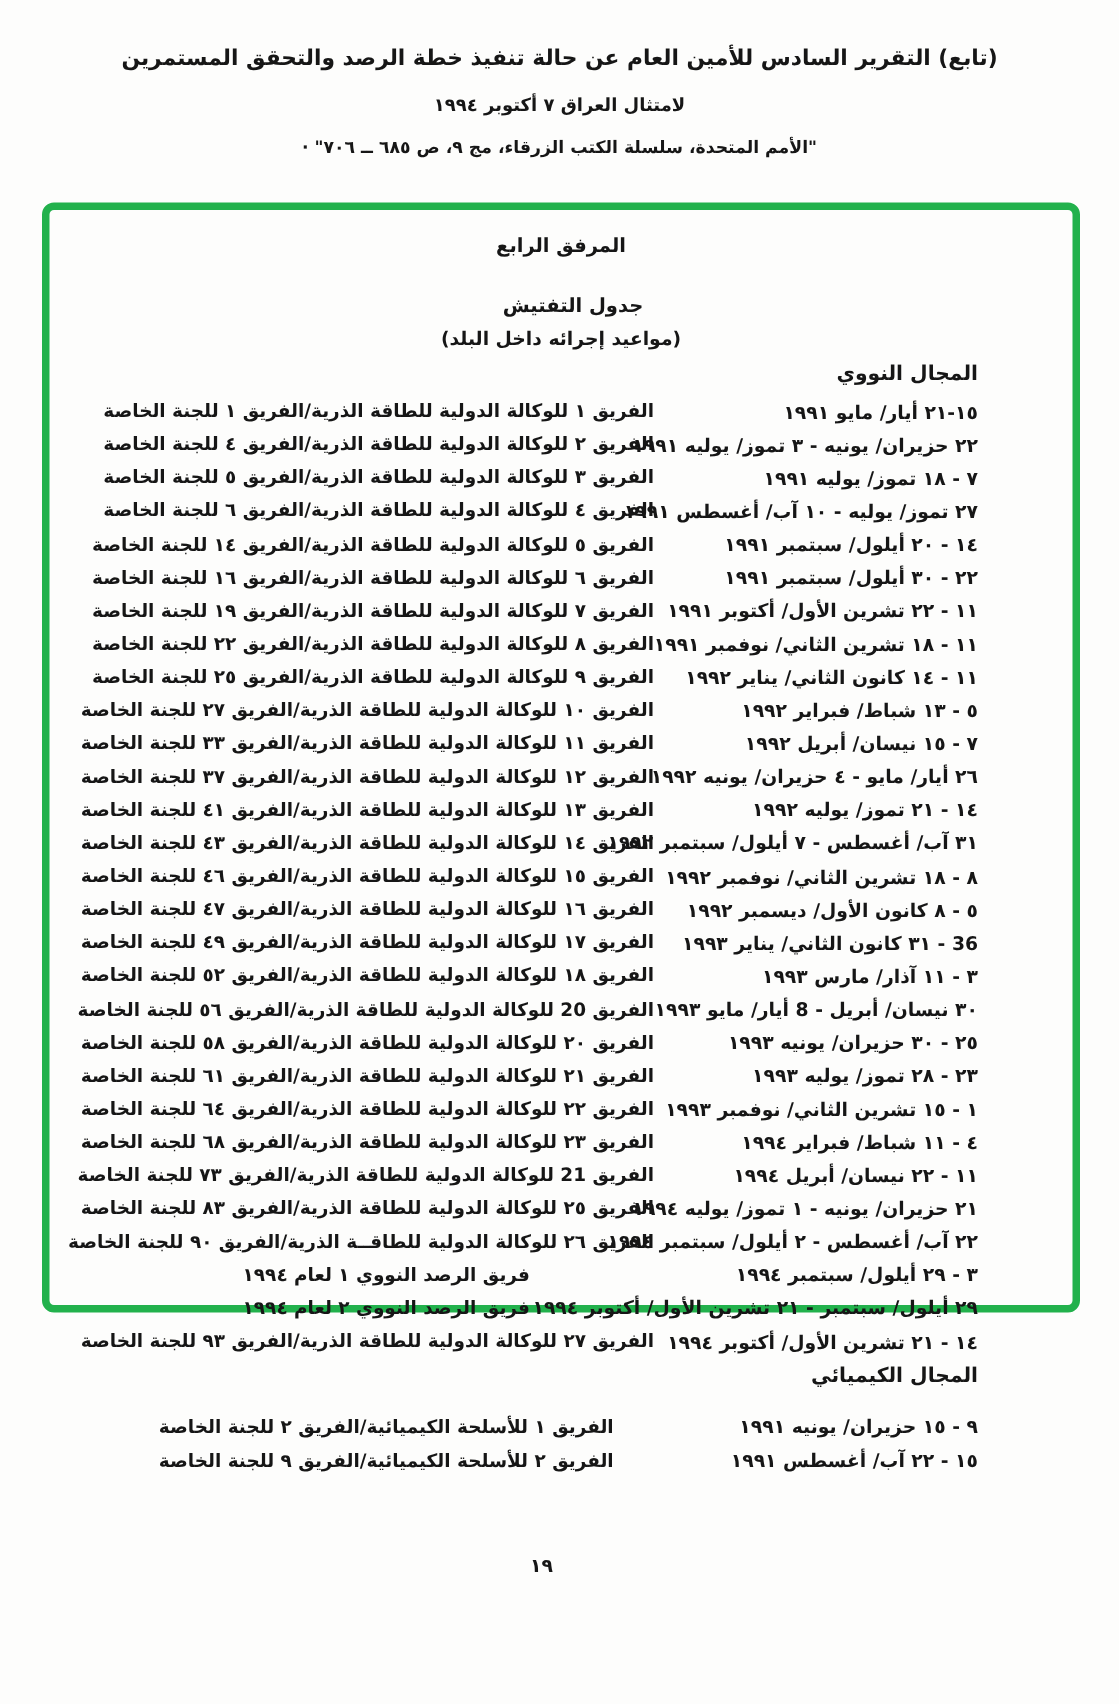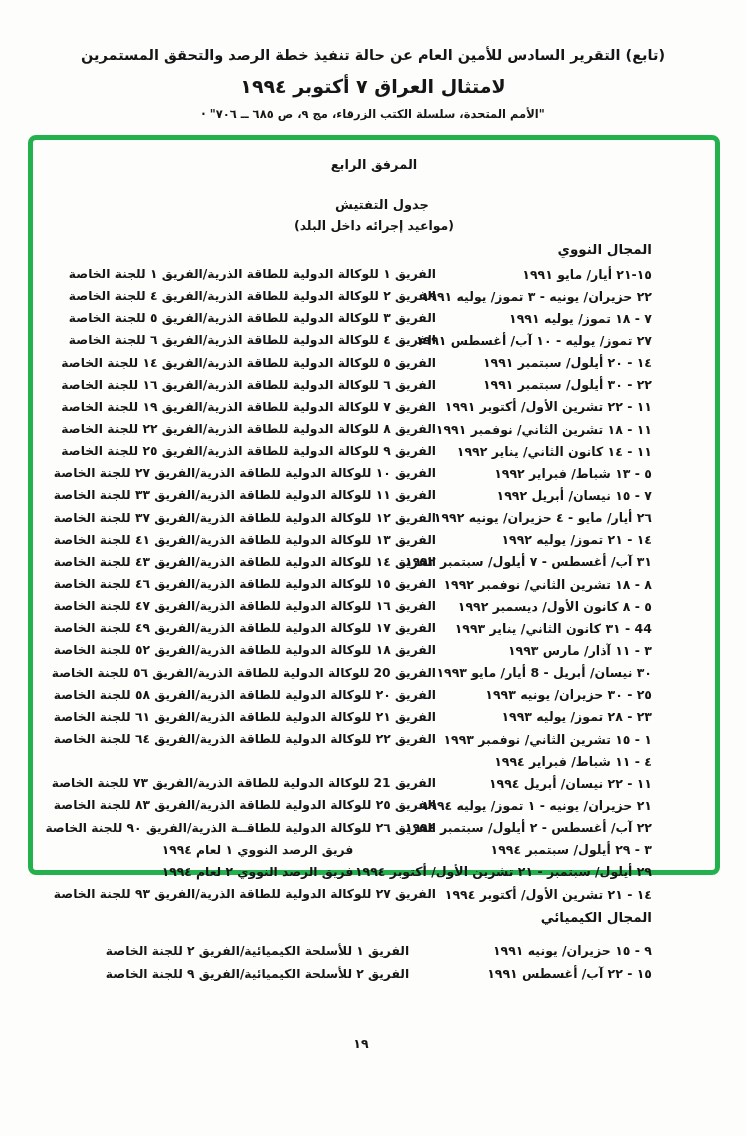--- a/index.html
+++ b/index.html
@@ -2,23 +2,23 @@
 <html lang="ar" dir="rtl"><head>
 <meta charset="utf-8">
 <style>
   html,body{margin:0;padding:0;}
   body{
     width:746px;height:1136px;position:relative;
     background:#fdfdfc;color:#161616;
     font-family:"DejaVu Sans",sans-serif;
     direction:rtl;overflow:hidden;
   }
-  .doc-header{position:absolute;top:46px;left:0;width:746px;text-align:center;font-weight:700;}
+  .doc-header{position:absolute;top:30px;left:0;width:746px;text-align:center;font-weight:700;}
   .h-line1{font-size:14.5px;line-height:18px;}
-  .h-line2{font-size:19px;line-height:18px;margin-top:13px;}
+  .h-line2{font-size:12px;line-height:18px;margin-top:13px;}
   .h-line3{font-size:11.5px;line-height:14px;margin-top:12px;}
 
   .green-box{
     position:absolute;left:28px;top:135px;
     box-sizing:border-box;width:692px;height:740px;
     border:5px solid #22b14c;border-radius:8px;
     background:transparent;padding-top:17px;
   }
   .annex-title{text-align:center;font-size:13px;font-weight:700;line-height:16px;}
   .annex-subtitle{text-align:center;font-size:13px;font-weight:700;line-height:16px;margin-top:24px;padding-left:16px;}
@@ -117,21 +117,21 @@
         </div>
         <div class="row">
           <div class="cell-date">٨ - ١٨ تشرين الثاني/ نوفمبر ١٩٩٢</div>
           <div class="cell-team">الفريق ١٥ للوكالة الدولية للطاقة الذرية/الفريق ٤٦ للجنة الخاصة</div>
         </div>
         <div class="row">
           <div class="cell-date">٥ - ٨ كانون الأول/ ديسمبر ١٩٩٢</div>
           <div class="cell-team">الفريق ١٦ للوكالة الدولية للطاقة الذرية/الفريق ٤٧ للجنة الخاصة</div>
         </div>
         <div class="row">
-          <div class="cell-date">44 - ٣١ كانون الثاني/ يناير ١٩٩٣</div>
+          <div class="cell-date">36 - ٣١ كانون الثاني/ يناير ١٩٩٣</div>
           <div class="cell-team">الفريق ١٧ للوكالة الدولية للطاقة الذرية/الفريق ٤٩ للجنة الخاصة</div>
         </div>
         <div class="row">
           <div class="cell-date">٣ - ١١ آذار/ مارس ١٩٩٣</div>
           <div class="cell-team">الفريق ١٨ للوكالة الدولية للطاقة الذرية/الفريق ٥٢ للجنة الخاصة</div>
         </div>
         <div class="row">
           <div class="cell-date">٣٠ نيسان/ أبريل - 8 أيار/ مايو ١٩٩٣</div>
           <div class="cell-team">الفريق 20 للوكالة الدولية للطاقة الذرية/الفريق ٥٦ للجنة الخاصة</div>
         </div>
@@ -142,20 +142,21 @@
         <div class="row">
           <div class="cell-date">٢٣ - ٢٨ تموز/ يوليه ١٩٩٣</div>
           <div class="cell-team">الفريق ٢١ للوكالة الدولية للطاقة الذرية/الفريق ٦١ للجنة الخاصة</div>
         </div>
         <div class="row">
           <div class="cell-date">١ - ١٥ تشرين الثاني/ نوفمبر ١٩٩٣</div>
           <div class="cell-team">الفريق ٢٢ للوكالة الدولية للطاقة الذرية/الفريق ٦٤ للجنة الخاصة</div>
         </div>
         <div class="row">
           <div class="cell-date">٤ - ١١ شباط/ فبراير ١٩٩٤</div>
+          <div class="cell-team">الفريق ٢٣ للوكالة الدولية للطاقة الذرية/الفريق ٦٨ للجنة الخاصة</div>
         </div>
         <div class="row">
           <div class="cell-date">١١ - ٢٢ نيسان/ أبريل ١٩٩٤</div>
           <div class="cell-team">الفريق 21 للوكالة الدولية للطاقة الذرية/الفريق ٧٣ للجنة الخاصة</div>
         </div>
         <div class="row">
           <div class="cell-date">٢١ حزيران/ يونيه - ١ تموز/ يوليه ١٩٩٤</div>
           <div class="cell-team">الفريق ٢٥ للوكالة الدولية للطاقة الذرية/الفريق ٨٣ للجنة الخاصة</div>
         </div>
         <div class="row">

